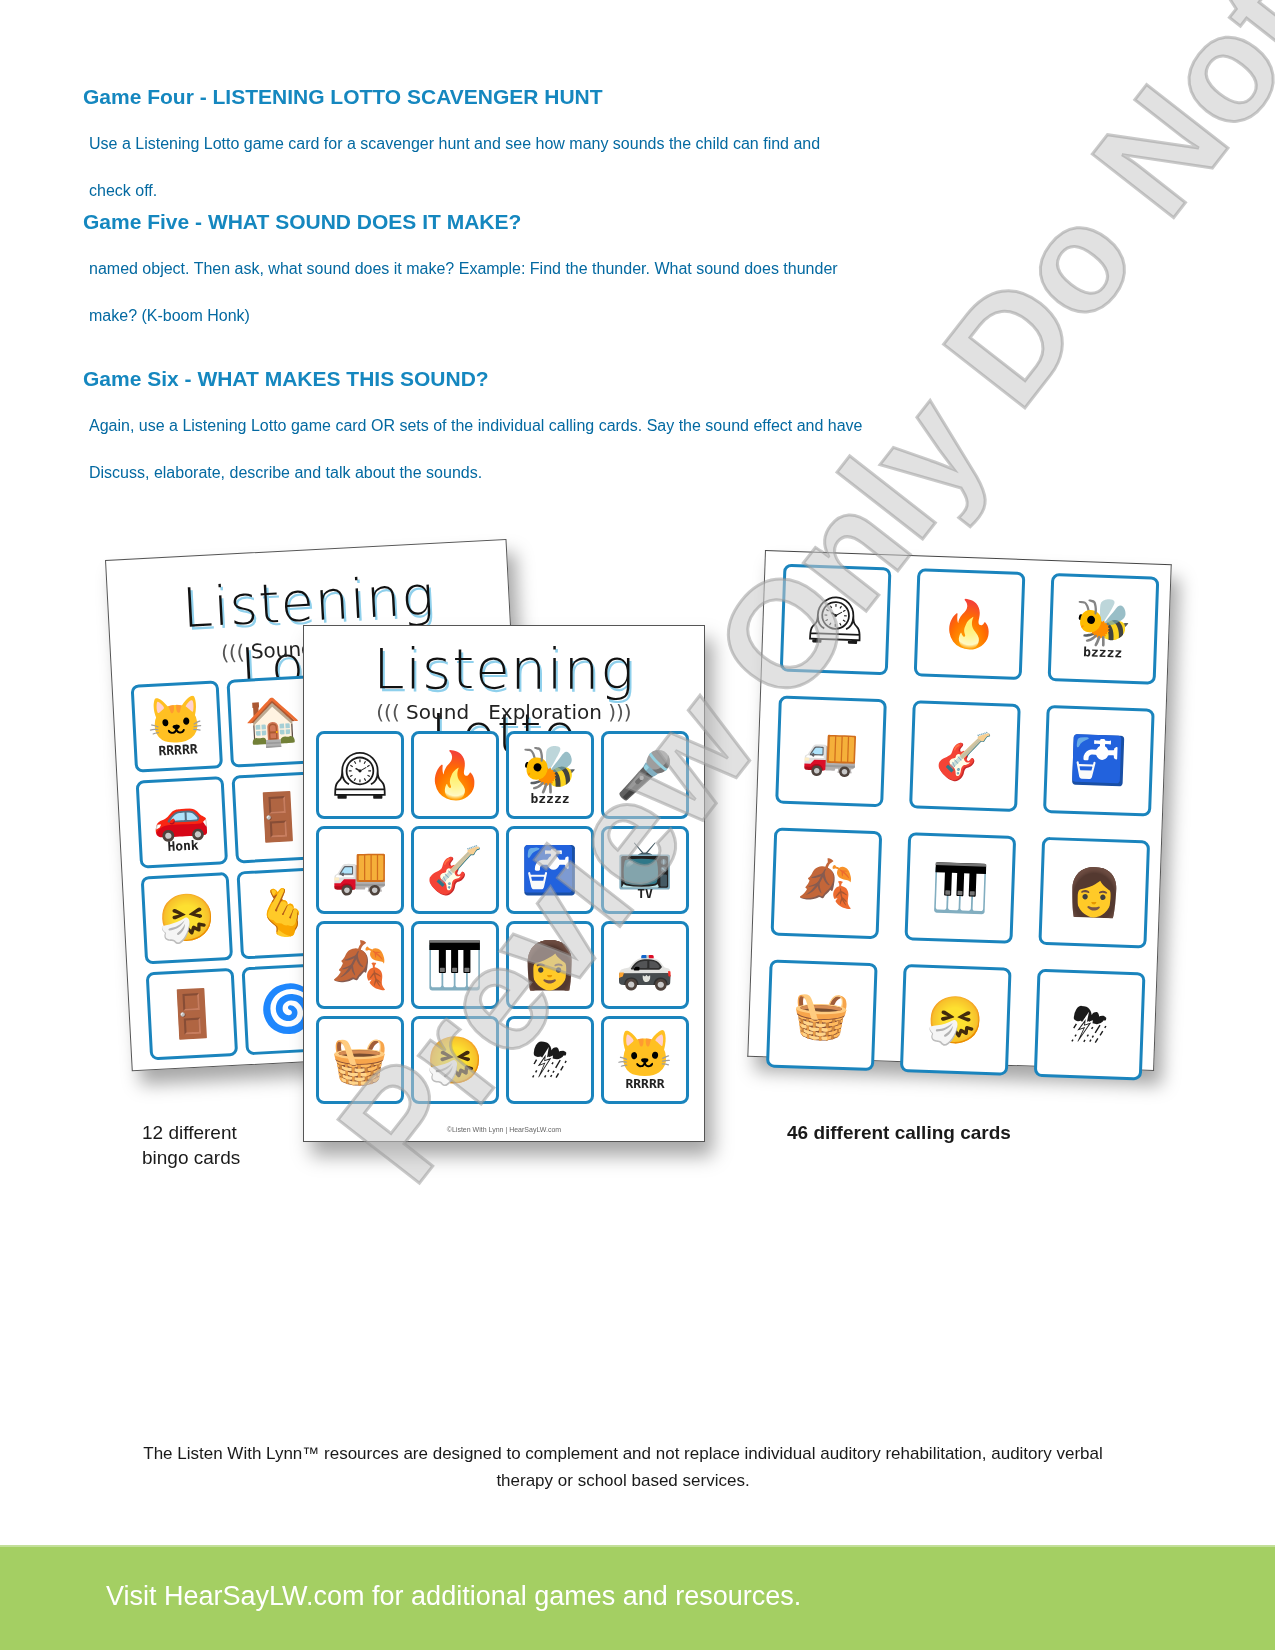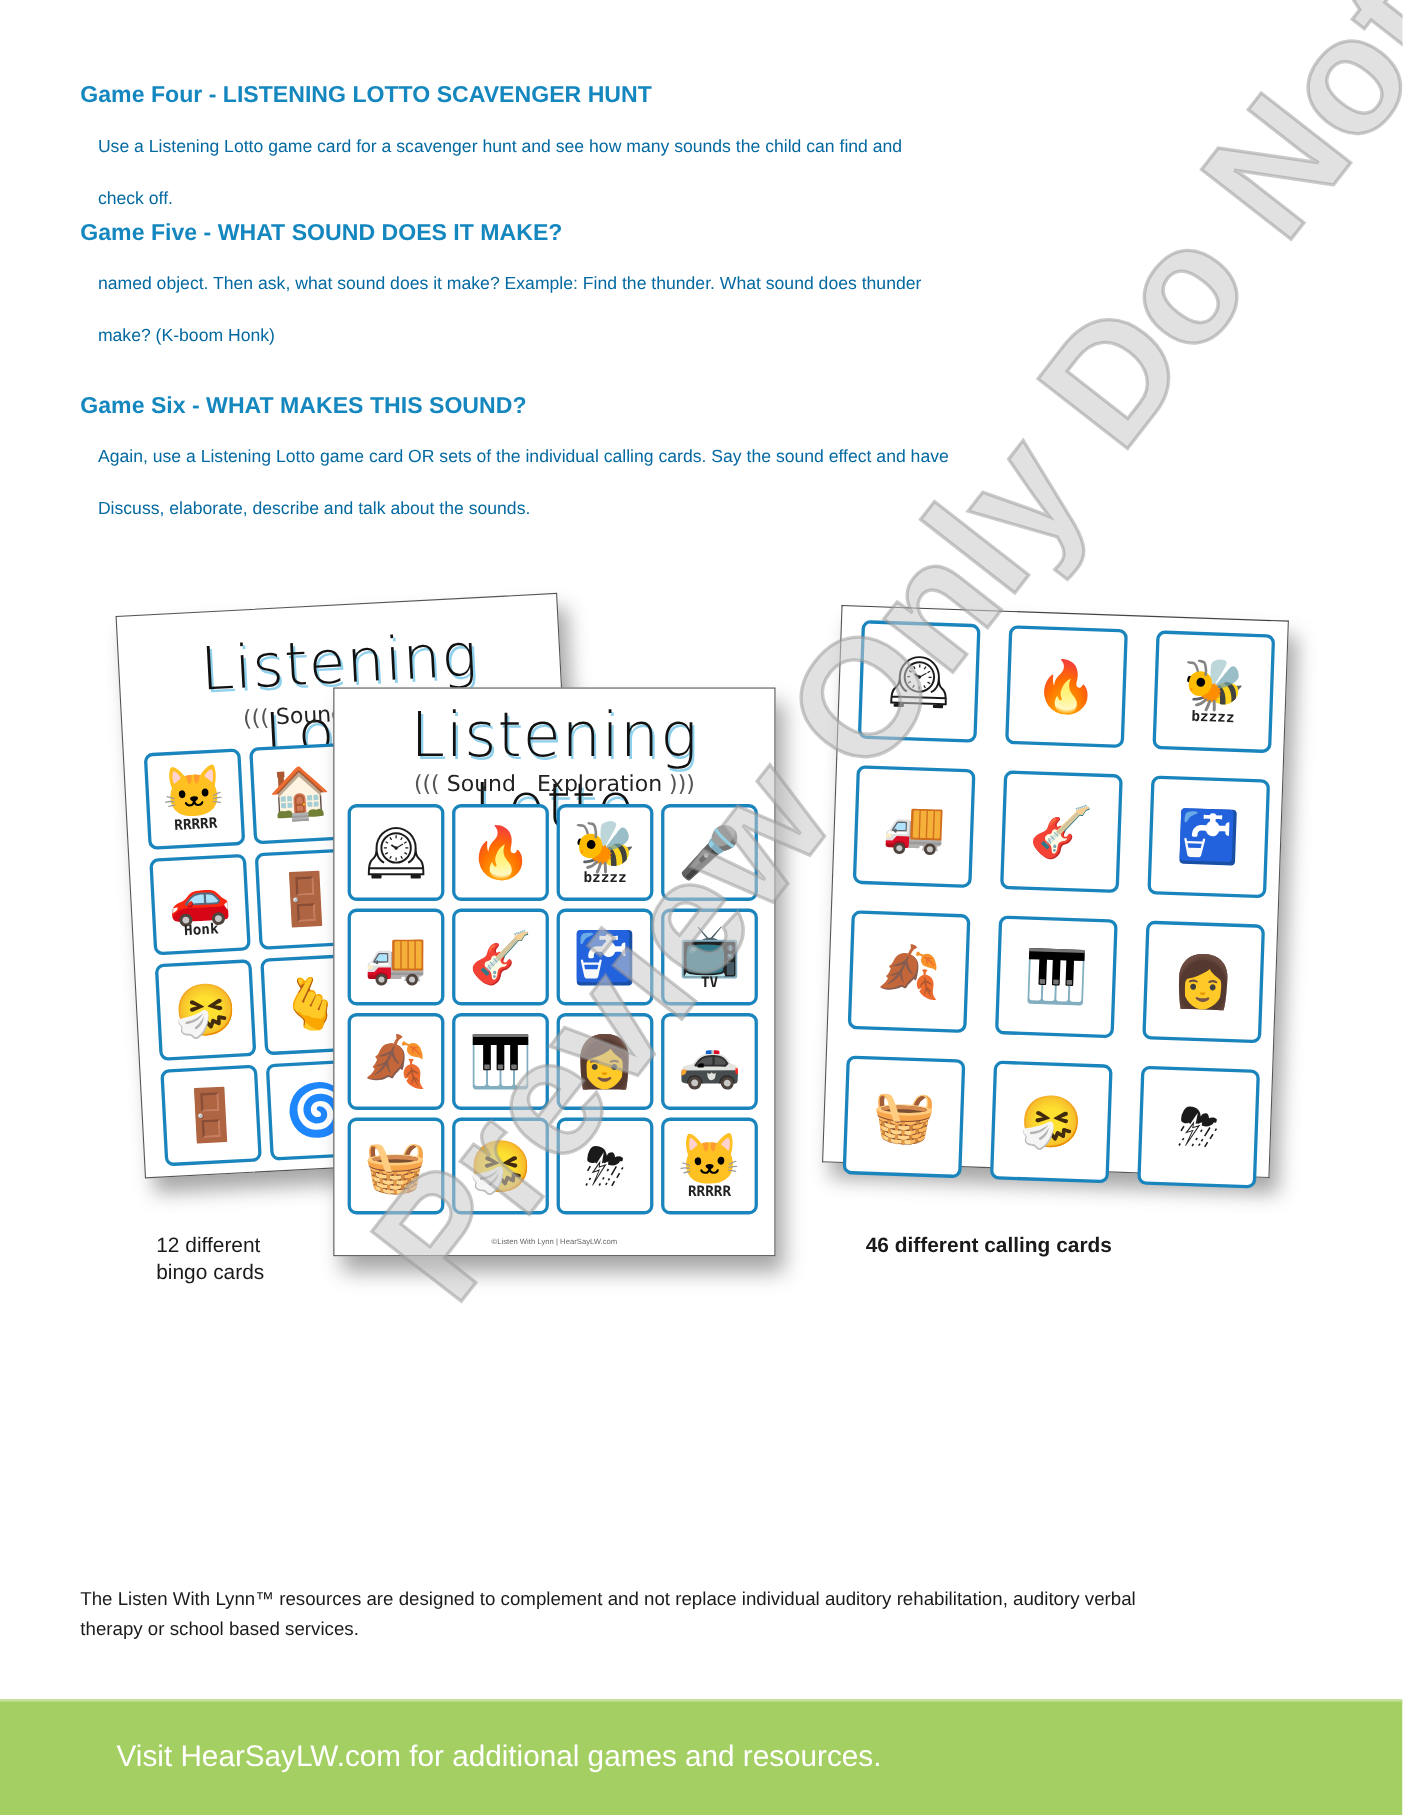--- a/index.html
+++ b/index.html
@@ -1,21 +1,21 @@
 <!DOCTYPE html>
 <html><head>
 <meta charset="utf-8">
 <style>
   html, body { margin:0; padding:0; }
   body {
     width:1275px; height:1650px; position:relative; overflow:hidden;
     background:#ffffff; font-family:"Liberation Sans", sans-serif; color:#1a1a1a;
   }
   .section { position:absolute; left:73px; width:1120px; }
-  .heading { color:#1587bf; font-weight:bold; font-size:21px; line-height:30px; margin:0; }
+  .heading { color:#1587bf; font-weight:bold; font-size:21px; line-height:30px; margin:10px; }
   .body-text { font-size:16px; line-height:31px; margin:16px; color:#0369a1; }
 
   .figure { position:absolute; left:0; top:0; width:1275px; height:1650px; pointer-events:none; }
   .sheet {
     position:absolute; background:#fff; border:1.5px solid #555;
     box-shadow: 8px 14px 18px rgba(0,0,0,0.35);
   }
   .sheet-title {
     position:absolute; left:0; right:0; text-align:center;
     font-family:"DejaVu Sans", sans-serif; font-weight:300; color:#111;
@@ -37,21 +37,21 @@
   .caption { position:absolute; font-size:19px; line-height:25px; color:#1a1a1a; }
 
   .watermark {
     position:absolute; left:180px; top:690px; width:1000px; text-align:center;
     transform: rotate(-52deg); transform-origin: 50% 50%;
     font-family:"Liberation Sans", sans-serif; font-weight:bold; font-size:150px; line-height:150px;
     color:rgba(200,200,200,0.55); -webkit-text-stroke: 3px rgba(150,150,150,0.5);
     pointer-events:none; white-space:nowrap;
   }
 
-  .disclaimer { position:absolute; left:73px; top:1440px; width:1100px; font-size:17px; line-height:27px; color:#1a1a1a; }
+  .disclaimer { position:absolute; left:73px; top:1440px; width:1100px; font-size:17px; line-height:27px; color:#1a1a1a;text-align:center; }
   .footer-bar {
     position:absolute; left:0; top:1545px; width:1275px; height:105px; background:#a4cf63;
     border-top:2px solid #c3df9a;
   }
   .footer-text { position:absolute; left:66px; top:34px; font-size:27px; color:#ffffff;margin-left:40px; }
 </style>
 </head>
 <body>
 
 <div class="section" style="top:72px;">

